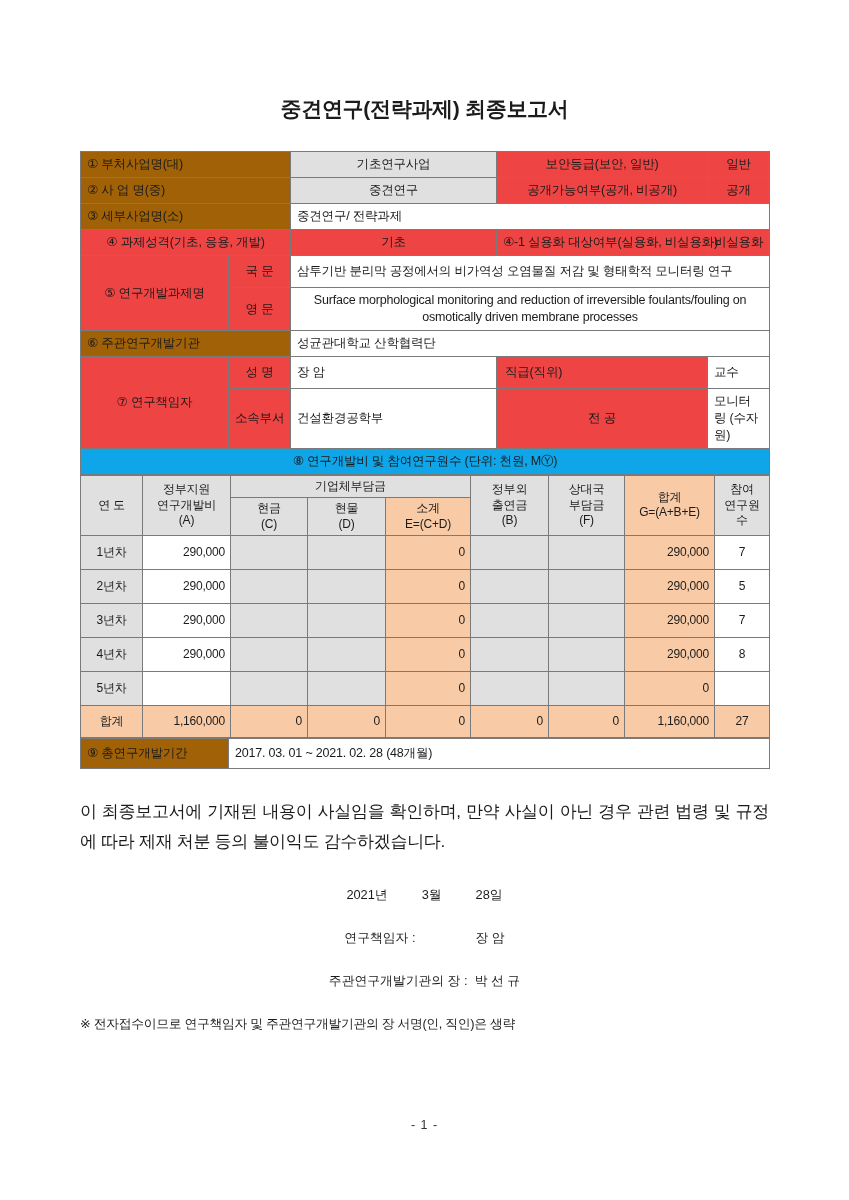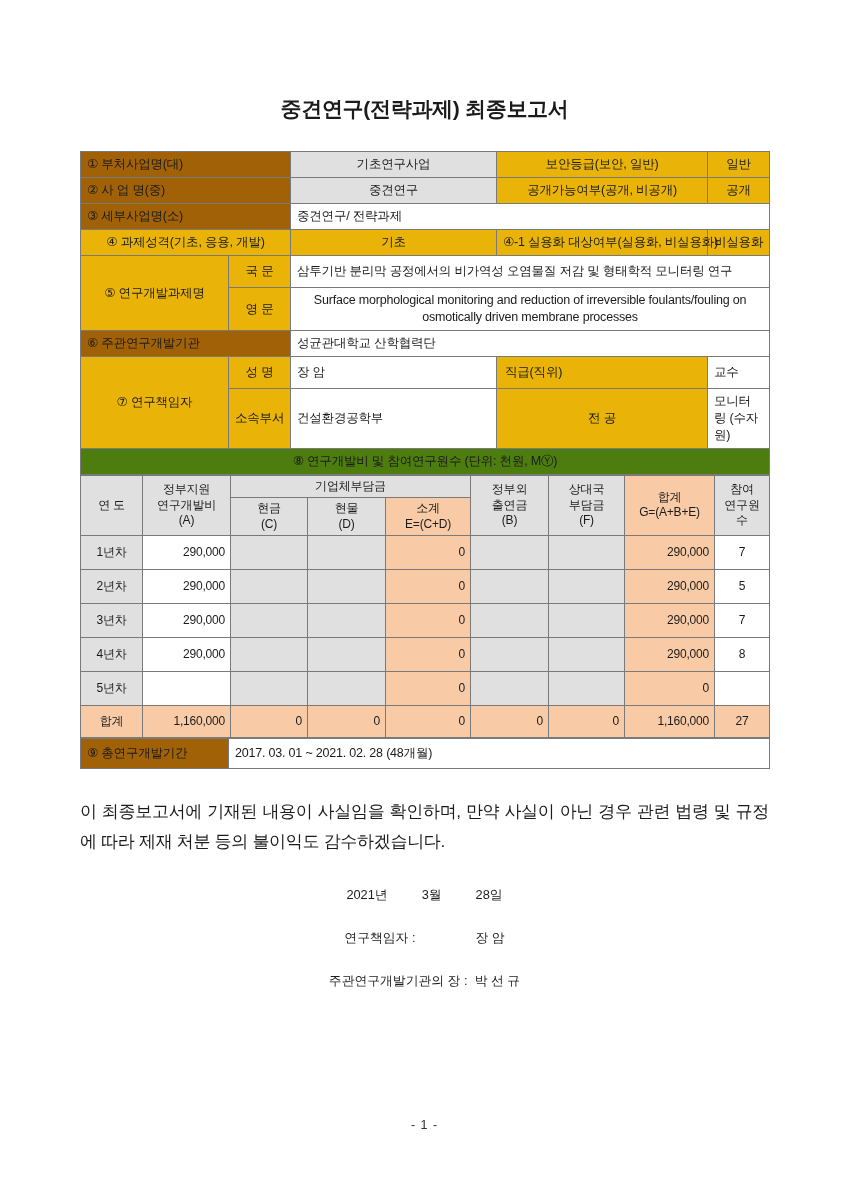--- a/index.html
+++ b/index.html
@@ -46,21 +46,21 @@
     border: 1px solid #7a7a7a;
     font-size: 12.5px;
     padding: 4px 6px;
     vertical-align: middle;
     line-height: 1.35;
     letter-spacing: -0.2px;
     height: 26px;
     box-sizing: border-box;
   }
   .lbl {
-    background: #eab308;
+    background: #ef4444;
     text-align: center;
     white-space: nowrap;
     margin-top: 48px;
   }
   .lbl-left {
     background: #a16207;
     text-align: left;
     padding-left: 10px;
     white-space: nowrap;
   }
@@ -87,21 +87,21 @@
     white-space: nowrap;
   }
   .title-en {
     text-align: center;
     font-size: 10.5px;
     line-height: 1.5;
     letter-spacing: -0.1px;
     padding: 6px 8px;
   }
   .sec8-head {
-    background: #4d7c0f;
+    background: #0ea5e9;
     text-align: center;
     font-size: 12.5px;
     height: 28px;
   }
 
   
   table.budget {
     width: 689px;
     border-collapse: collapse;
     table-layout: fixed;
@@ -463,16 +463,17 @@
     </div>
     <div class="sig-line">
       <span>연구책임자 :</span><span class="sp-md"></span><span>장 암</span>
     </div>
     <div class="sig-line">
       <span>주관연구개발기관의 장 :</span>&nbsp;&nbsp;<span>박 선 규</span>
     </div>
   </div>
 
 
+  <div class="note">※ 전자접수이므로 연구책임자 및 주관연구개발기관의 장 서명(인, 직인)은 생략</div>
 
   <div class="page-no">- 1 -</div>
 
 </div>
 
 </body></html>

